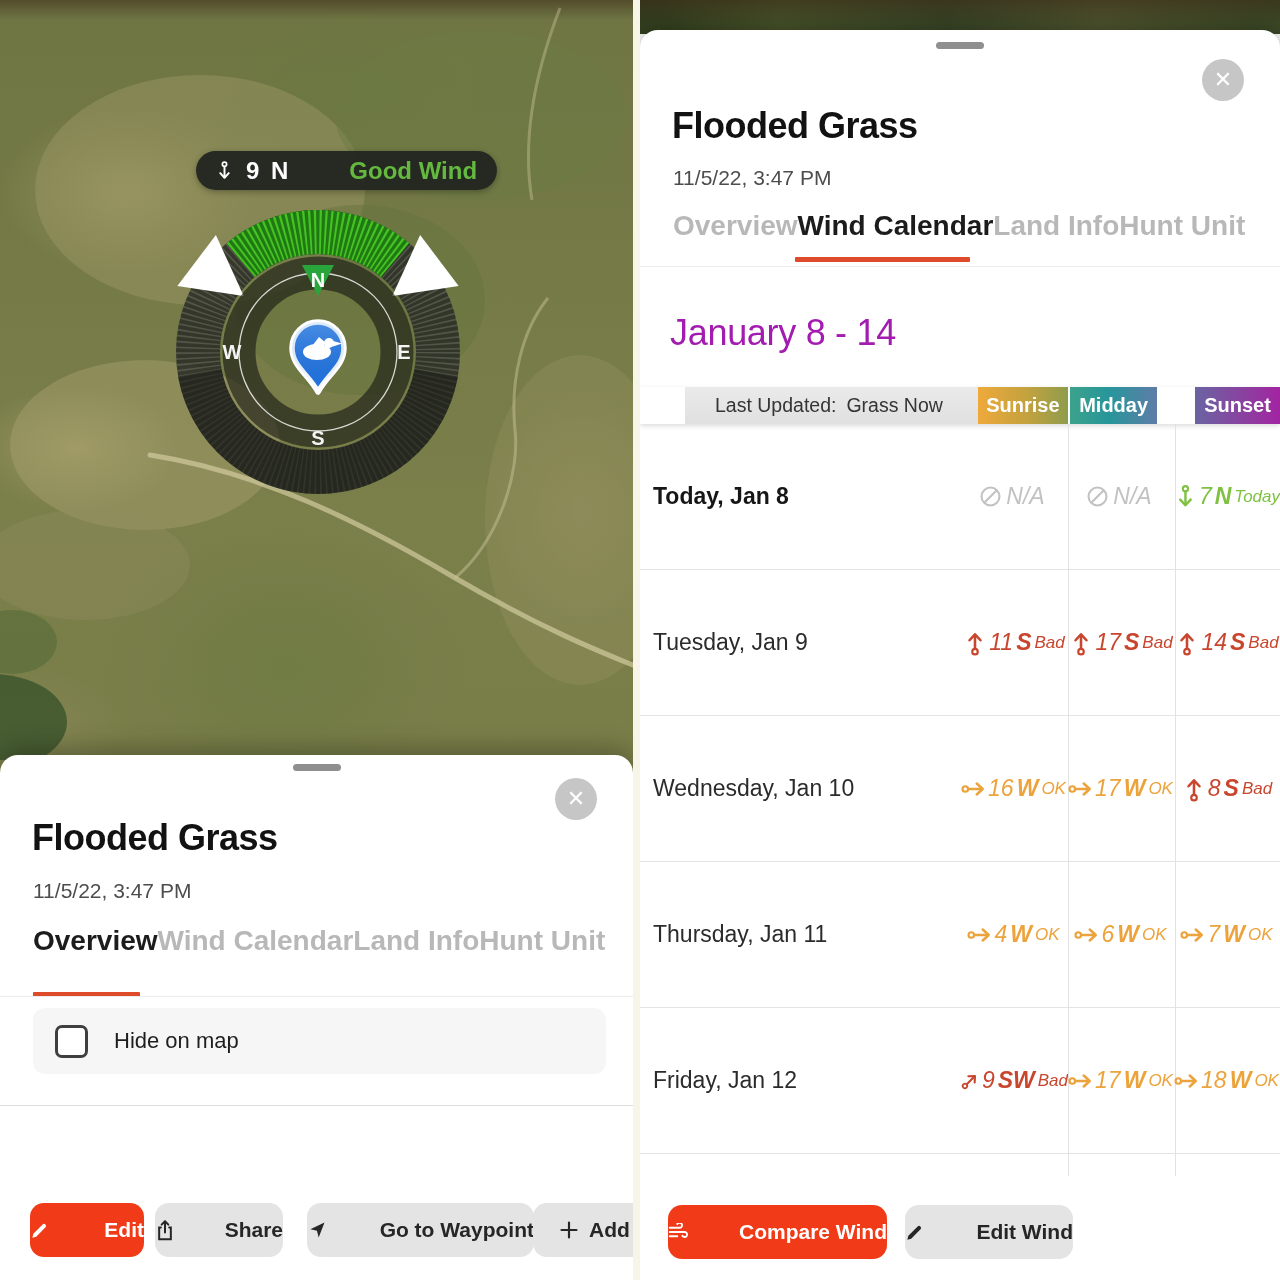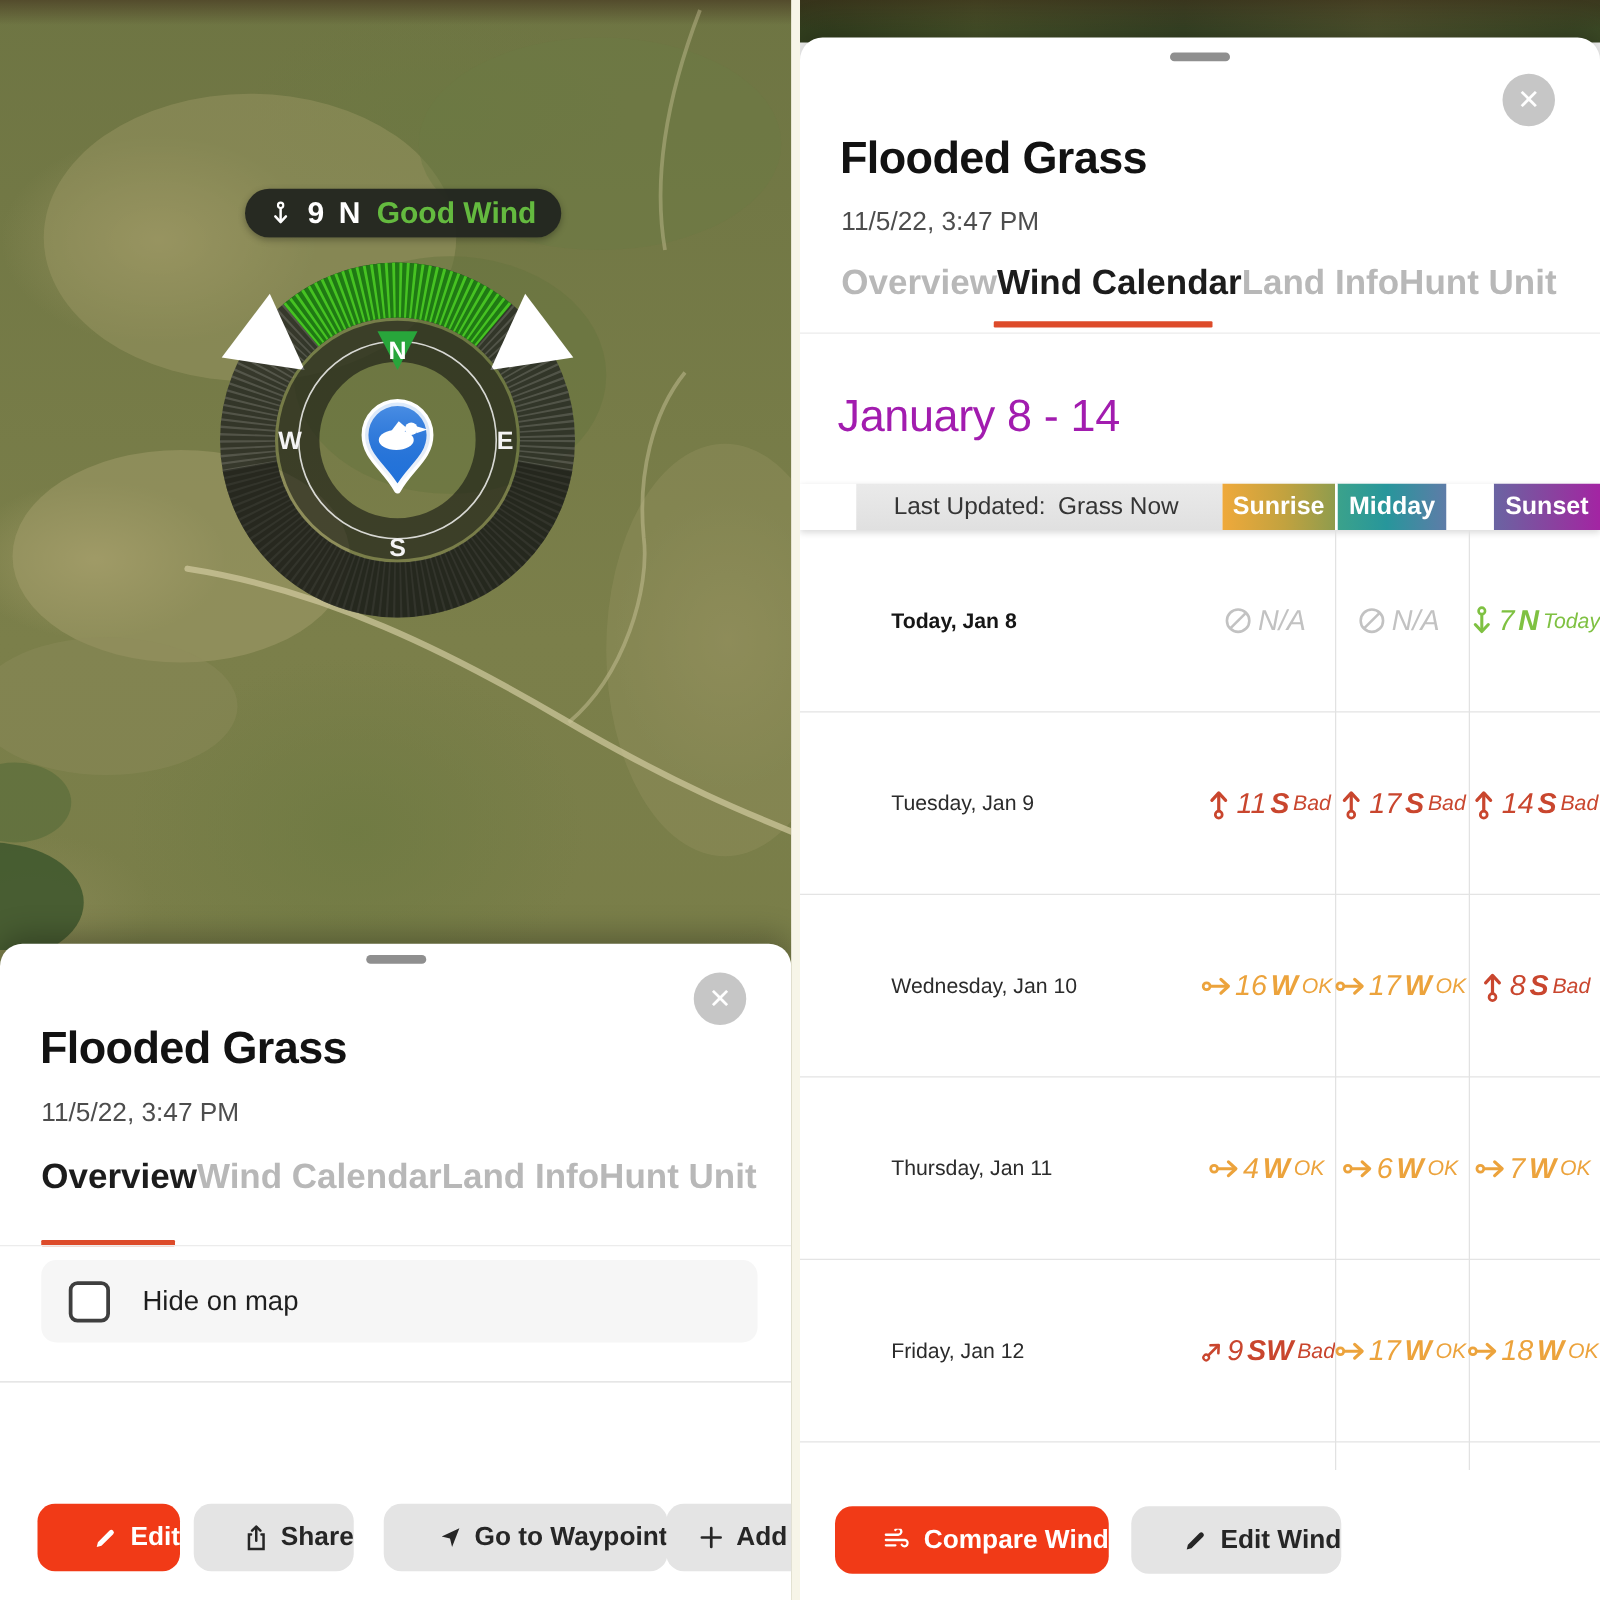--- a/index.html
+++ b/index.html
@@ -27,21 +27,21 @@
   .map-strip{position:absolute;left:0;right:0;top:0;height:34px;
     background:linear-gradient(90deg,#33401f,#49552b 22%,#3a4727 48%,#515730 72%,#3c4a26);}
   .map-strip::before{content:"";position:absolute;inset:0;
     background:linear-gradient(180deg, rgba(58,38,22,.5), rgba(58,38,22,0) 70%);}
 
   
   .wind-pill{position:absolute;left:196px;top:151px;height:39px;border-radius:20px;
     background:rgba(33,36,31,.94);display:flex;align-items:center;padding:0 20px;gap:13px;
     box-shadow:0 2px 6px rgba(0,0,0,.3);}
   .wind-pill .reading{color:#fff;font-size:24px;font-weight:600;word-spacing:5px;}
-  .wind-pill .statuslbl{color:#64ba3f;font-size:24px;font-weight:600;}
+  .wind-pill .statuslbl{color:#64ba3f;font-size:24px;font-weight:600;margin-left:48px;}
 
   
   .compass{position:absolute;left:158px;top:192px;width:320px;height:320px;}
 
   
   .sheet{position:absolute;left:0;right:0;bottom:0;background:#fff;border-radius:18px 18px 0 0;
     box-shadow:0 -6px 24px rgba(0,0,0,.28);}
   #panel-left .sheet{top:755px;}
   #panel-right .sheet{top:30px;}
   .drag-handle{position:absolute;left:50%;margin-left:-24px;width:48px;height:7px;border-radius:4px;background:#8f8f8f;}
@@ -73,40 +73,40 @@
   .hide-box{position:absolute;left:33px;right:27px;top:253px;height:66px;border-radius:12px;background:#f6f6f6;
     display:flex;align-items:center;padding-left:22px;gap:26px;}
   .checkbox{width:27px;height:27px;border:3px solid #3f3f3f;border-radius:7px;background:#fff;cursor:pointer;flex:none;}
   .hide-label{font-size:22px;color:#1e1e1e;}
   .mid-divider{position:absolute;left:0;right:0;top:350px;height:1px;background:#dedede;}
 
   .action-row{position:absolute;left:0;right:0;}
   #panel-left .action-row{top:448px;}
   #panel-right .action-row{top:1175px;}
   .btn{position:absolute;height:54px;border-radius:14px;background:#e4e4e4;display:flex;align-items:center;
-    justify-content:flex-end;gap:10px;font-size:21px;font-weight:700;color:#262626;cursor:pointer;white-space:nowrap;}
+    justify-content:space-between;gap:10px;font-size:21px;font-weight:700;color:#262626;cursor:pointer;white-space:nowrap;}
   .btn.primary{background:#f13a17;color:#fff;}
   .btn svg{flex:none;}
 
   
   .week-heading{position:absolute;left:30px;top:282px;font-size:36px;font-weight:400;color:#a21caf;letter-spacing:-.3px;}
   .updated-bar{position:absolute;left:0;right:0;top:357px;height:37px;display:flex;
     box-shadow:0 2px 5px rgba(0,0,0,.14);padding-left:45px;}
   .updated-left{width:318px;background:linear-gradient(180deg,#eaeaea,#e0e0e0);display:flex;align-items:center;
     padding-left:30px;gap:10px;font-size:19.5px;color:#353535;}
   .col-head{color:#fff;font-size:20px;font-weight:700;display:flex;align-items:center;justify-content:center;}
   .col-sunrise{width:110px;background:linear-gradient(90deg,#efa93b,#c2a23f 55%,#8f9c4d);}
   .col-midday{width:107px;border-left:2px solid #fff;background:linear-gradient(90deg,#3ba28b,#27969b 45%,#5e7ca8);box-sizing:border-box;}
   .col-sunset{width:105px;border-left:2px solid #fff;background:linear-gradient(90deg,#6a64a2,#8c3f9f 60%,#a324a3);box-sizing:border-box;margin-left:36px;}
 
   .wind-table{position:absolute;left:0;right:0;top:394px;}
   .vline{position:absolute;top:0;width:1px;height:752px;background:#e2e2e2;}
   .vline.v1{left:428px;} .vline.v2{left:535px;}
   .trow{height:145px;border-bottom:1px solid #e4e4e4;display:flex;align-items:stretch;}
-  .day-label{flex:1;display:flex;align-items:center;padding-left:29px;font-size:17px;color:#2b2b2b;margin-left:44px;}
+  .day-label{flex:1;display:flex;align-items:center;padding-left:13px;font-size:23px;color:#2b2b2b;}
   .day-label.today{font-weight:700;color:#161616;}
   .wcell{width:107px;display:flex;flex-direction:row;align-items:center;justify-content:center;gap:3px;font-style:italic;}
   .wcell:last-child{width:105px;}
   .wcell .val{font-size:23px;line-height:1.1;}
   .wcell .dir{font-weight:700;margin-left:3px;}
   .wcell .status{font-size:17px;}
   .q-green{color:#7fc142;} .q-orange{color:#eca33c;} .q-red{color:#c9462e;} .q-na{color:#c2c2c2;}
   .arrow-icon{transform-origin:center;display:block;}
   .dir-S{transform:rotate(0deg);} .dir-N{transform:rotate(180deg);}
   .dir-W{transform:rotate(90deg);} .dir-SW{transform:rotate(45deg);}

